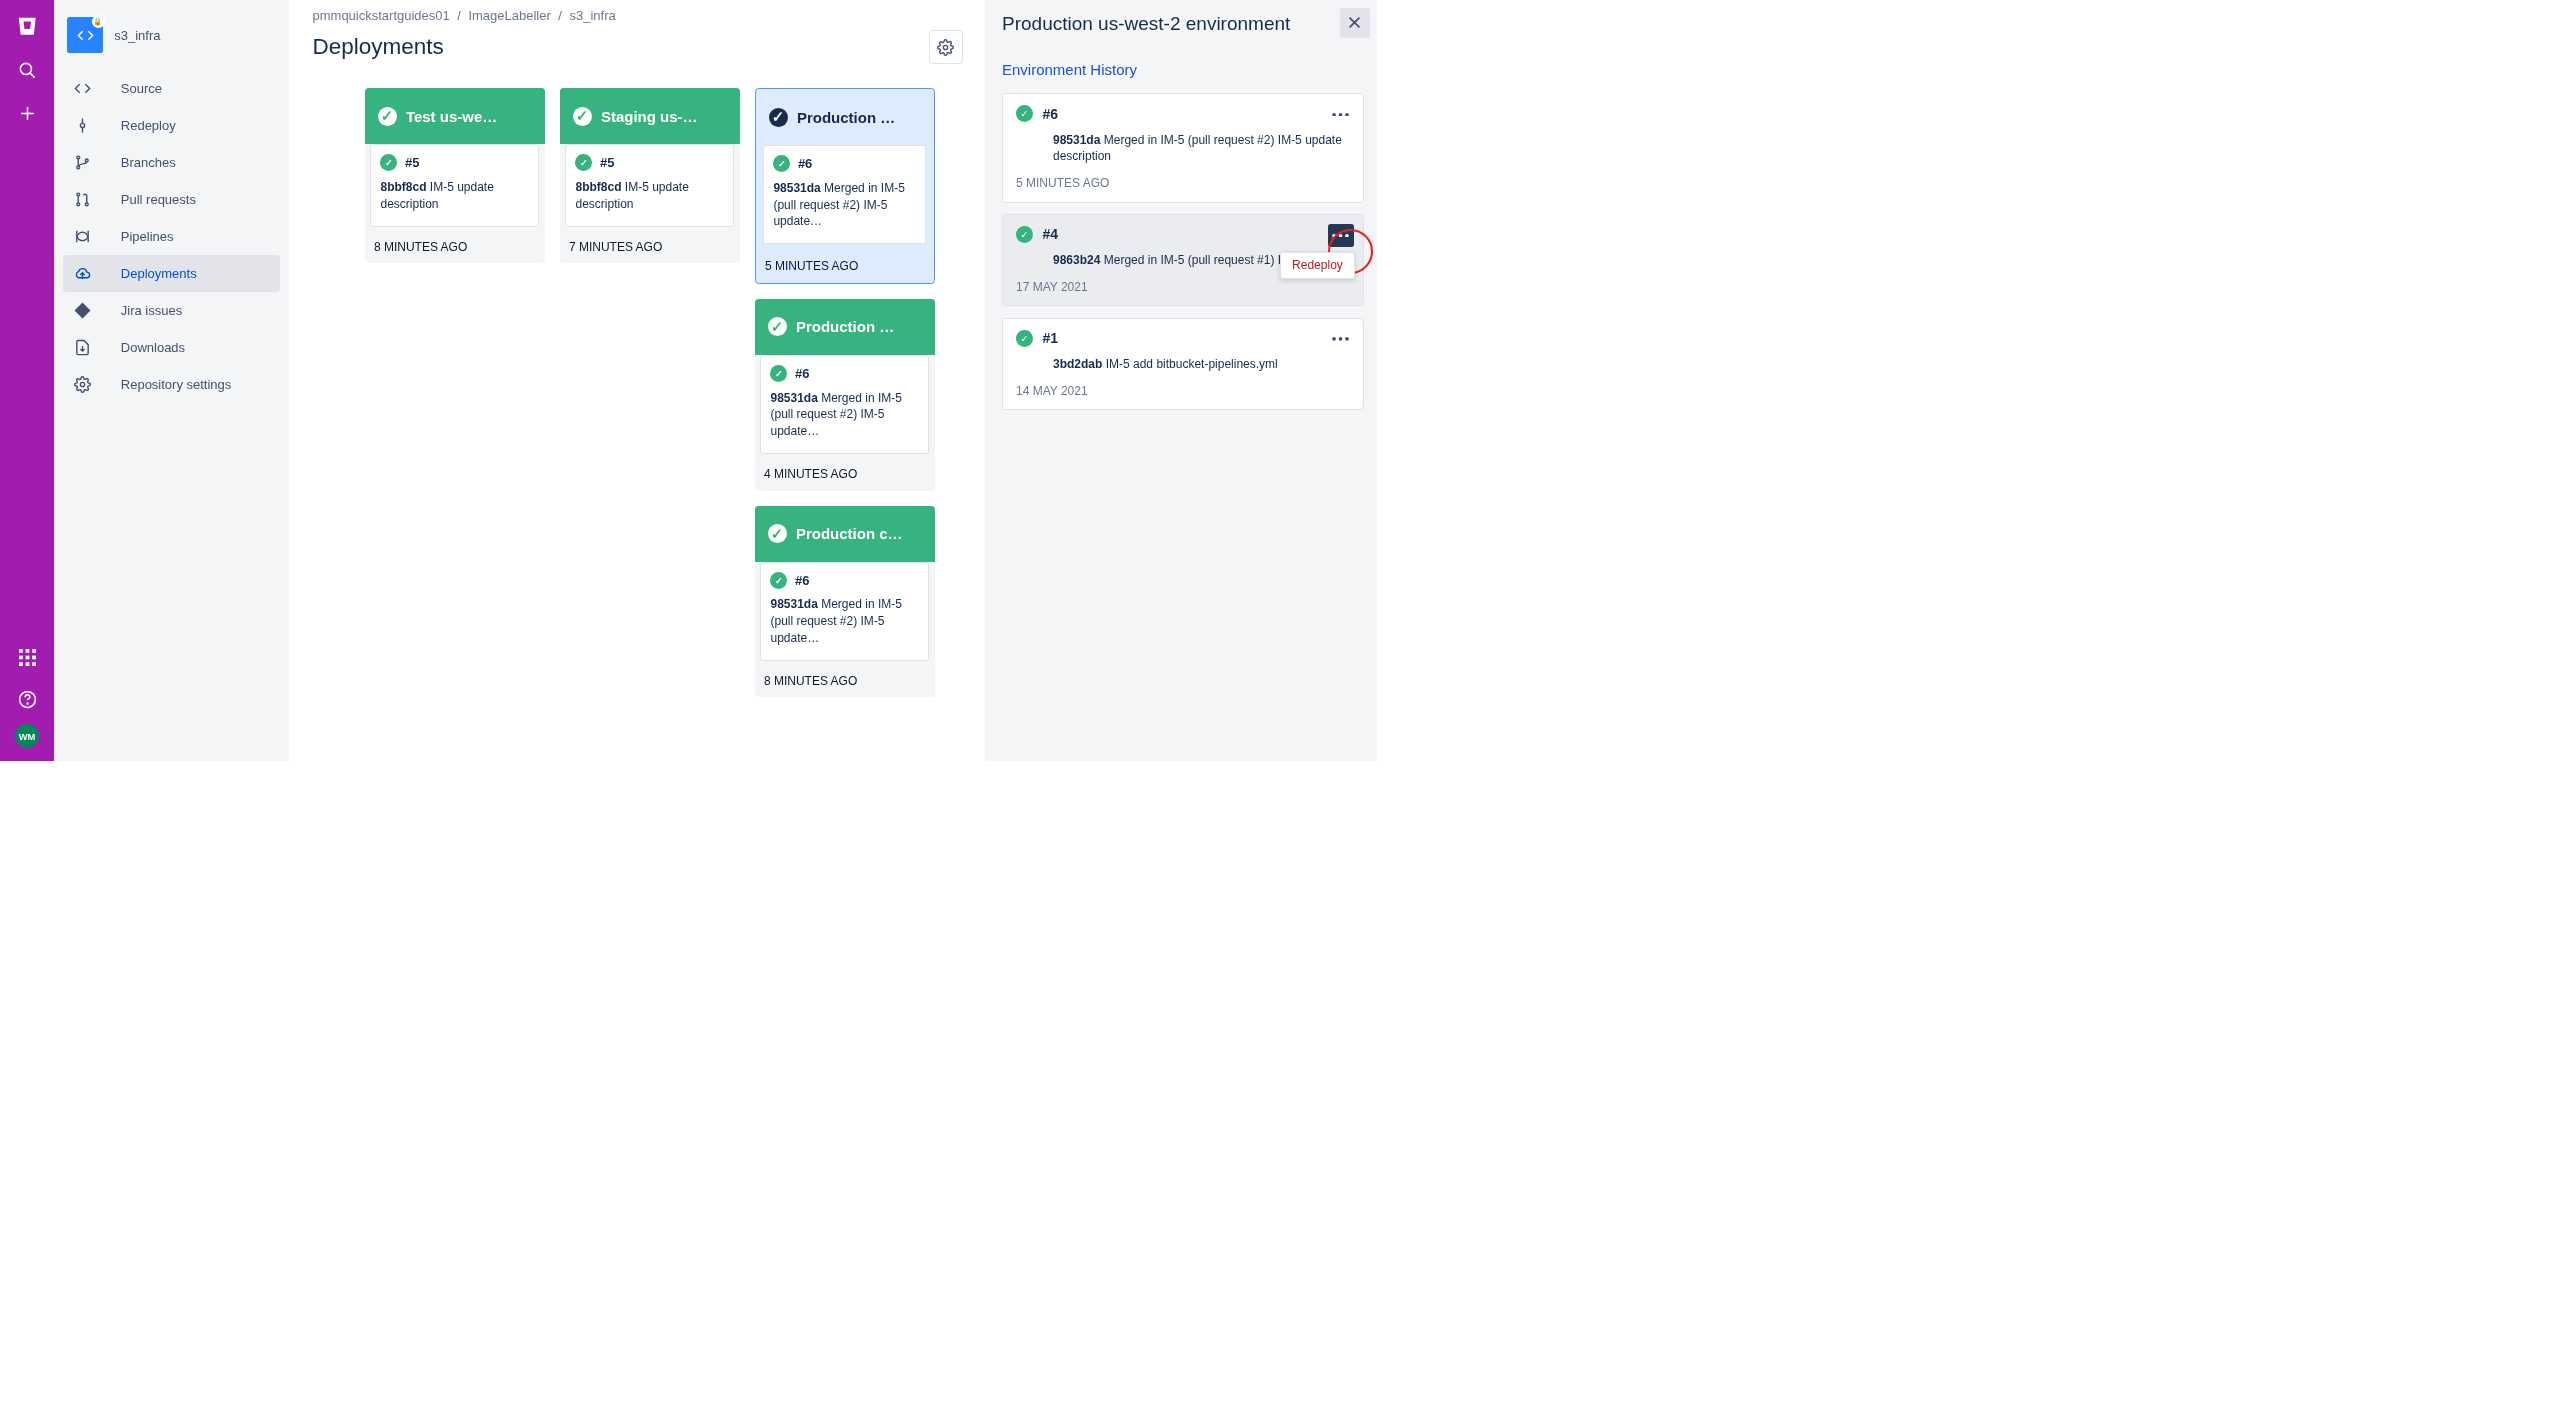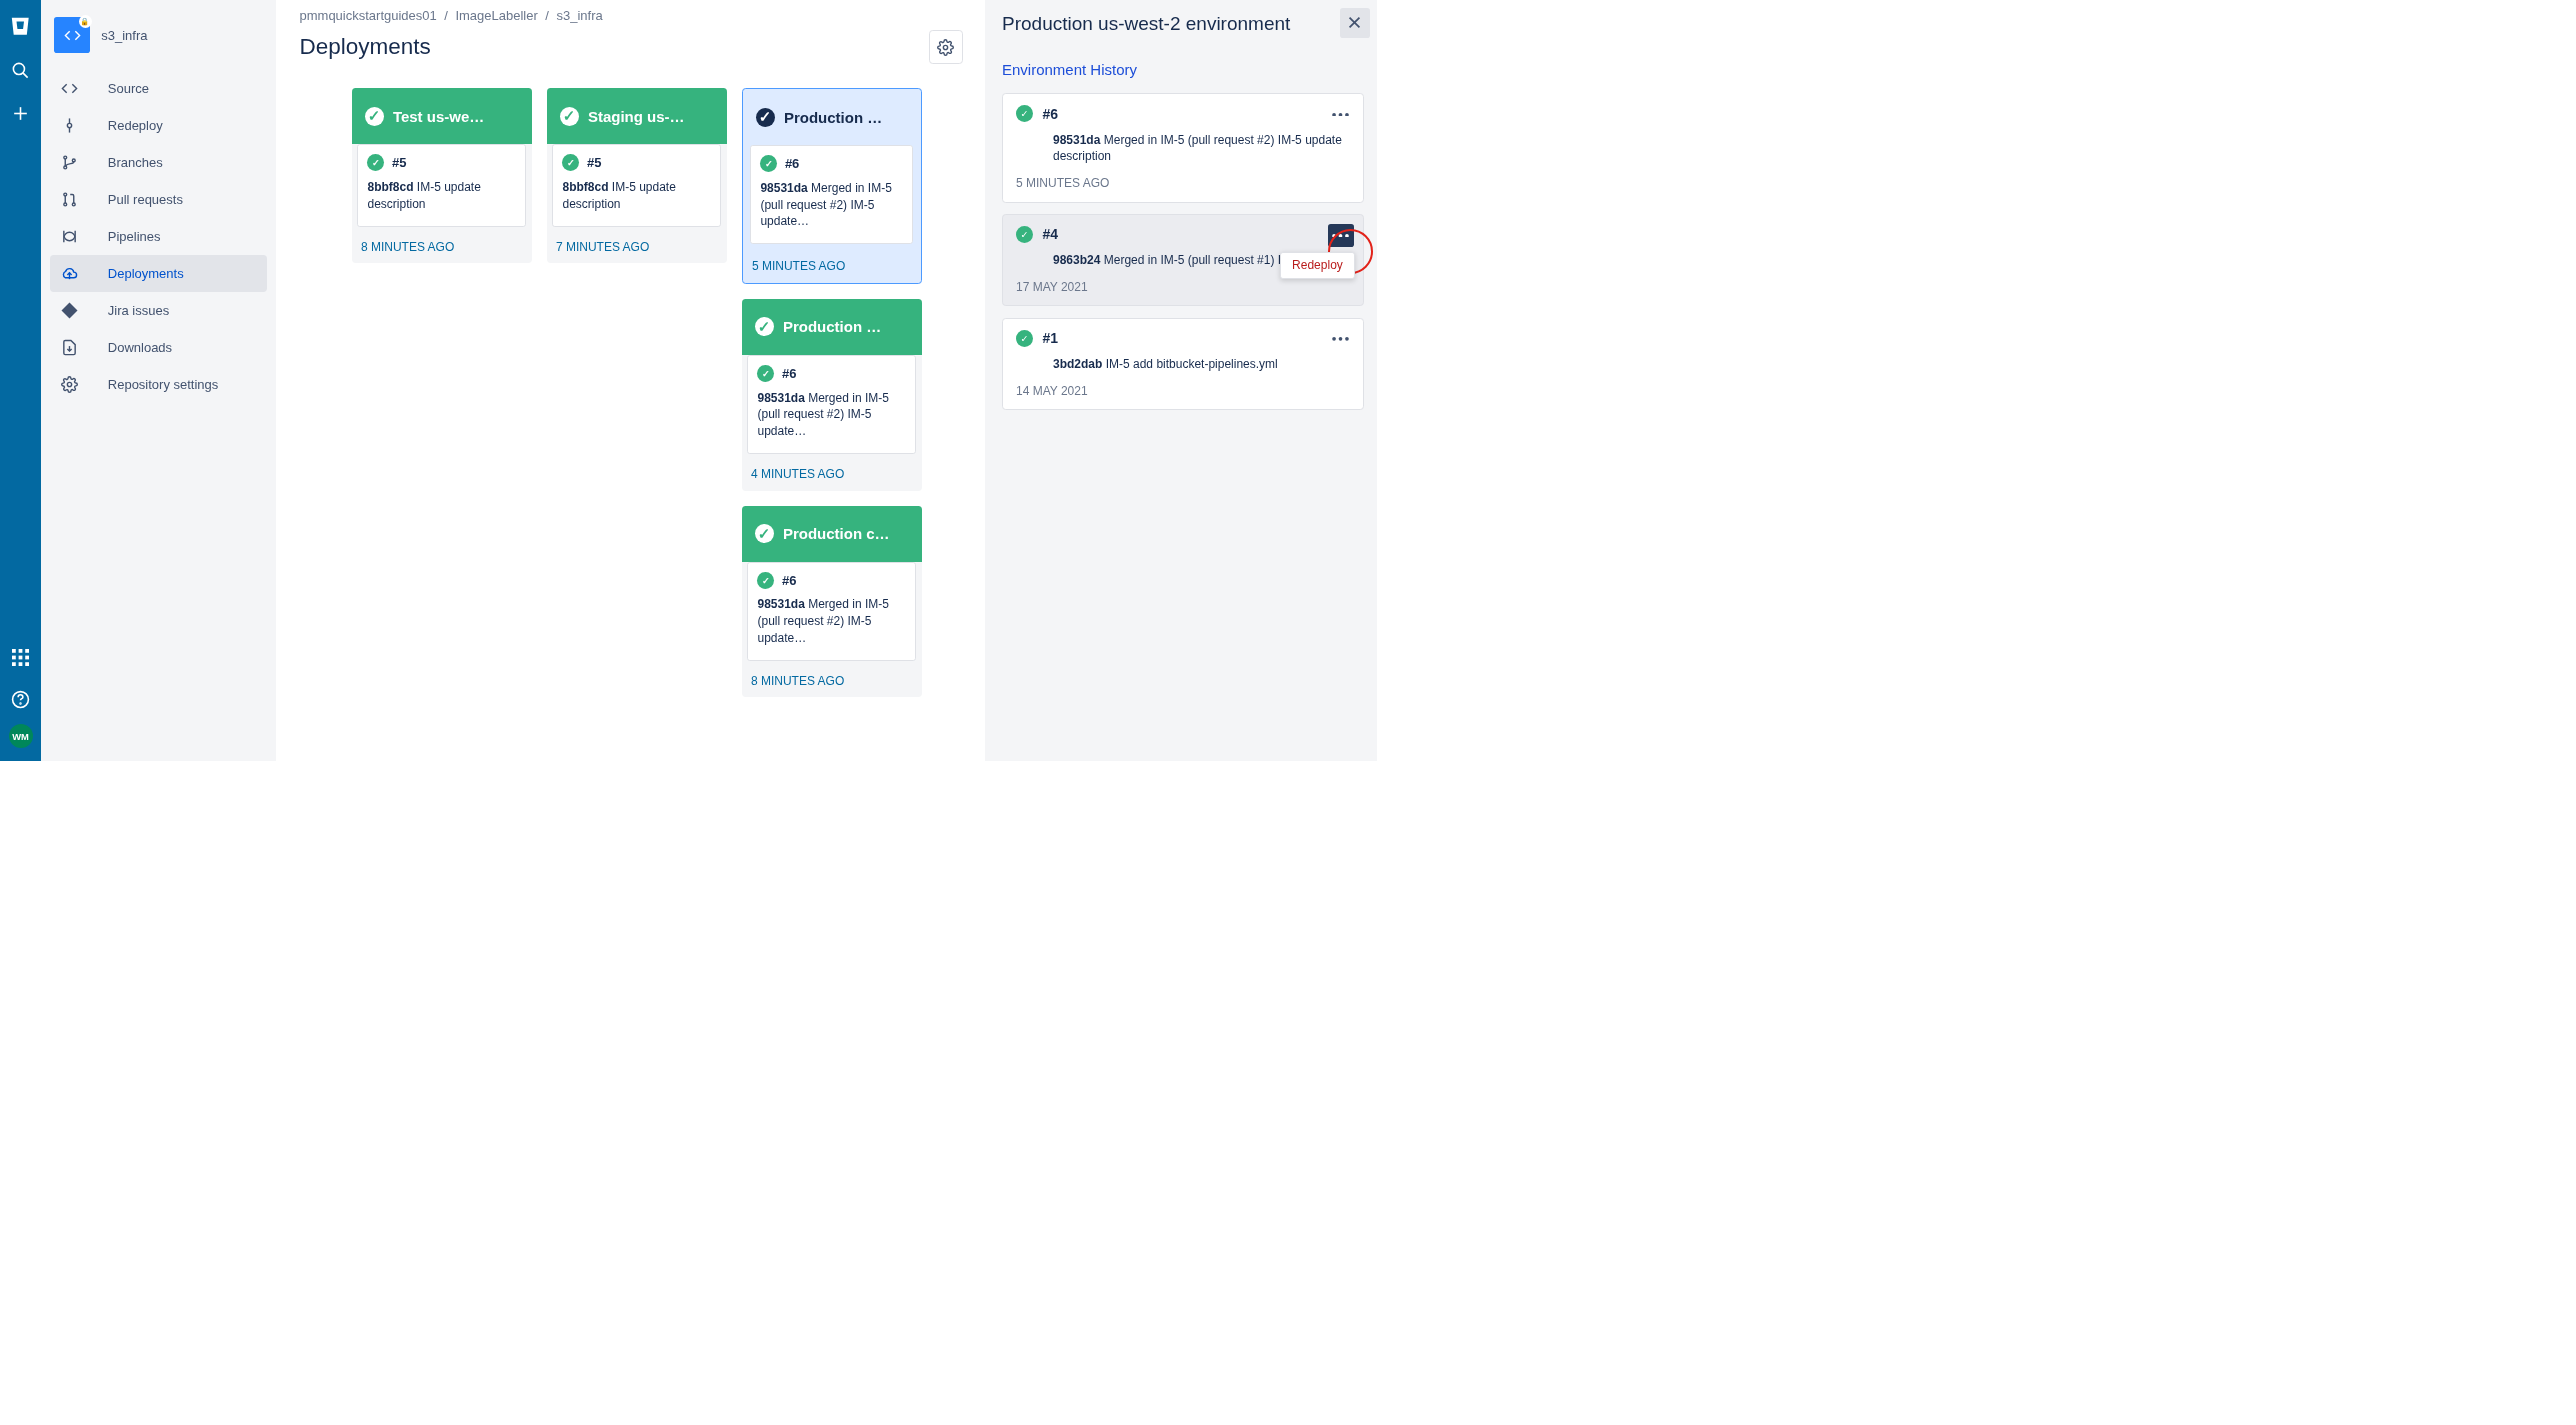--- a/index.html
+++ b/index.html
@@ -1,19 +1,19 @@
 <!DOCTYPE html>
 <html style="font-size:15px"><head>
 <meta charset="utf-8">
 <style>
 * { margin: 0; padding: 0; box-sizing: border-box; font-family: -apple-system, BlinkMacSystemFont, "Segoe UI", Helvetica, Arial, sans-serif; }
 body { background: #fff; width: 1377px; height: 761px; overflow: hidden; display: flex; }
 
 
-.rail { width: 41px; background: #0369a1; display: flex; flex-direction: column; align-items: center; padding-top: 11.2px; gap: 5.6px; }
+.rail { width: 54px; background: #a21caf; display: flex; flex-direction: column; align-items: center; padding-top: 11.2px; gap: 5.6px; }
 .rail-logo { width: 30px; height: 30px; display:flex; align-items:center; justify-content:center; color:#fff; margin-bottom: 5.6px; }
 .rail-btn { width: 37px; height: 37px; display:flex; align-items:center; justify-content:center; color:#fff; cursor:pointer; border-radius:2.8px; }
 .rail-spacer { flex:1; }
 .rail-avatar { width: 24px; height: 24px; border-radius:50%; background:#00875A; color:#fff; font-size:9.4px; font-weight:600; display:flex; align-items:center; justify-content:center; margin-bottom:13px; }
 
 
 .sidebar { width: 236px; background:#F4F5F7; border-right:0.9px solid #fff; padding: 17px 9.4px 9.4px 9.4px; }
 .repo-head { display:flex; align-items:center; gap:11.2px; padding-left:3.7px; margin-bottom:17px; }
 .repo-icon { width: 36px; height:36px; background:#2684FF; border-radius:2.8px; display:flex; align-items:center; justify-content:center; color:#fff; position:relative; }
 .repo-lock { position:absolute; top:-1.9px; right:-1.9px; width:13px; height:13px; background:#fff; border-radius:50%; display:flex; align-items:center; justify-content:center; font-size:7.5px; color:#42526E; }
@@ -39,21 +39,21 @@
 .env-card.selected .env-head { background:transparent; color:#172B4D; }
 .env-head .status { width:19px; height:19px; border-radius:50%; background:#fff; color:#36B37E; display:flex; align-items:center; justify-content:center; flex-shrink:0; }
 .env-card.selected .env-head .status { background:#172B4D; color:#fff; }
 .env-head-label { overflow:hidden; text-overflow:ellipsis; }
 .dep-body { background:#fff; margin: 0 5.6px 3.7px 5.6px; border-radius:2.8px; padding:9.4px; border:0.9px solid #DFE1E6; }
 .env-card.selected .dep-body { margin: 0 7.5px 5.6px 7.5px; }
 .dep-num { display:flex; align-items:center; gap:7.5px; font-size:13px; font-weight:600; color:#172B4D; margin-bottom:7.5px; }
 .check { width:17px; height:17px; border-radius:50%; background:#36B37E; color:#fff; display:flex; align-items:center; justify-content:center; font-size:9.4px; flex-shrink:0; }
 .commit-line { font-size:12px; color:#172B4D; line-height:1.4; margin-bottom:3.7px; }
 .commit-line b { font-weight:700; }
-.timestamp { font-size:12px; color:#0369a1; padding: 9.4px 9.4px 9.4px 9.4px; }
+.timestamp { font-size:12px; color:#0f172a; padding: 9.4px 9.4px 9.4px 9.4px; }
 
 
 .panel { width: 392px; background:#F4F5F7; padding: 13px 13px 13px 17px; position:relative; overflow:visible; }
 .panel-close { position:absolute; top:7.5px; right:7.5px; width:30px; height:30px; background:#E2E4E9; border-radius:2.8px; display:flex; align-items:center; justify-content:center; cursor:pointer; color:#42526E; }
 .panel-title { font-size:19px; font-weight:500; color:#172B4D; margin-bottom: 26px; padding-right:28px; }
 .panel-sub { font-size:15px; font-weight:400; color:#1d4ed8; margin-bottom:15px; }
 .hist-card { background:#fff; border:0.9px solid #DFE1E6; border-radius:3.7px; padding:11.2px 13px; margin-bottom:11.2px; position:relative; }
 .hist-card.highlighted { background:#EBECF0; }
 .hist-head { display:flex; align-items:center; gap:9.4px; margin-bottom:9.4px; }
 .hist-num { font-size:14px; font-weight:700; color:#172B4D; }

